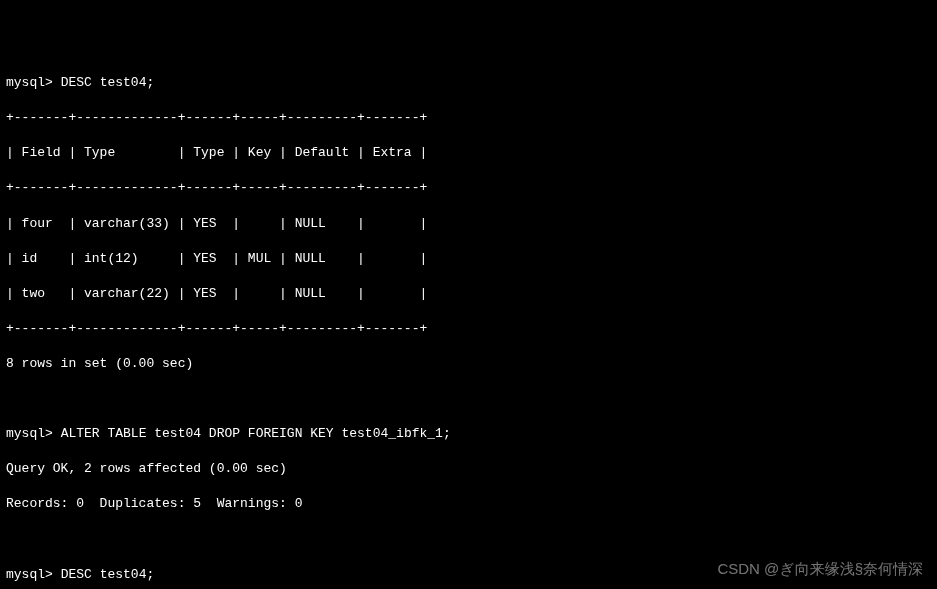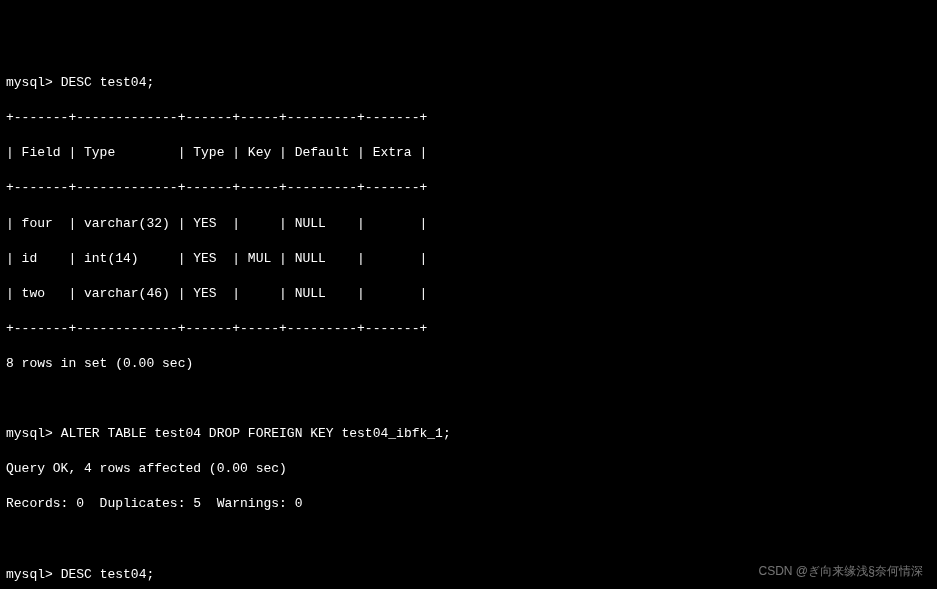--- a/index.html
+++ b/index.html
@@ -22,41 +22,41 @@
     }
     .line {
       display: block;
     }
     .watermark {
       position: absolute;
       bottom: 10px;
       right: 14px;
       color: rgba(255,255,255,0.45);
       font-family: Arial, sans-serif;
-      font-size: 12px;
+      font-size: 15px;
       white-space: nowrap;
     }
   </style>
 </head>
 <body>
 
 
 
 <span class="line"><span>mysql&gt;</span> <span>DESC test04;</span></span>
 <span class="line">+-------+-------------+------+-----+---------+-------+</span>
 <span class="line">| Field | Type        | Type | Key | Default | Extra |</span>
 <span class="line">+-------+-------------+------+-----+---------+-------+</span>
-<span class="line">| four  | varchar(32) | YES  |     | NULL    |       |</span>
-<span class="line">| id    | int(14)     | YES  | MUL | NULL    |       |</span>
-<span class="line">| two   | varchar(46) | YES  |     | NULL    |       |</span>
+<span class="line">| four  | varchar(33) | YES  |     | NULL    |       |</span>
+<span class="line">| id    | int(12)     | YES  | MUL | NULL    |       |</span>
+<span class="line">| two   | varchar(22) | YES  |     | NULL    |       |</span>
 <span class="line">+-------+-------------+------+-----+---------+-------+</span>
 <span class="line">8 rows in set (0.00 sec)</span>
 <span class="line"> </span>
 <span class="line"><span>mysql&gt;</span> <span>ALTER TABLE test04 DROP FOREIGN KEY test04_ibfk_1;</span></span>
-<span class="line">Query OK, 4 rows affected (0.00 sec)</span>
+<span class="line">Query OK, 2 rows affected (0.00 sec)</span>
 <span class="line">Records: 0  Duplicates: 5  Warnings: 0</span>
 <span class="line"> </span>
 <span class="line"><span>mysql&gt;</span> <span>DESC test04;</span></span>
 
 
 
 
 
 
 

